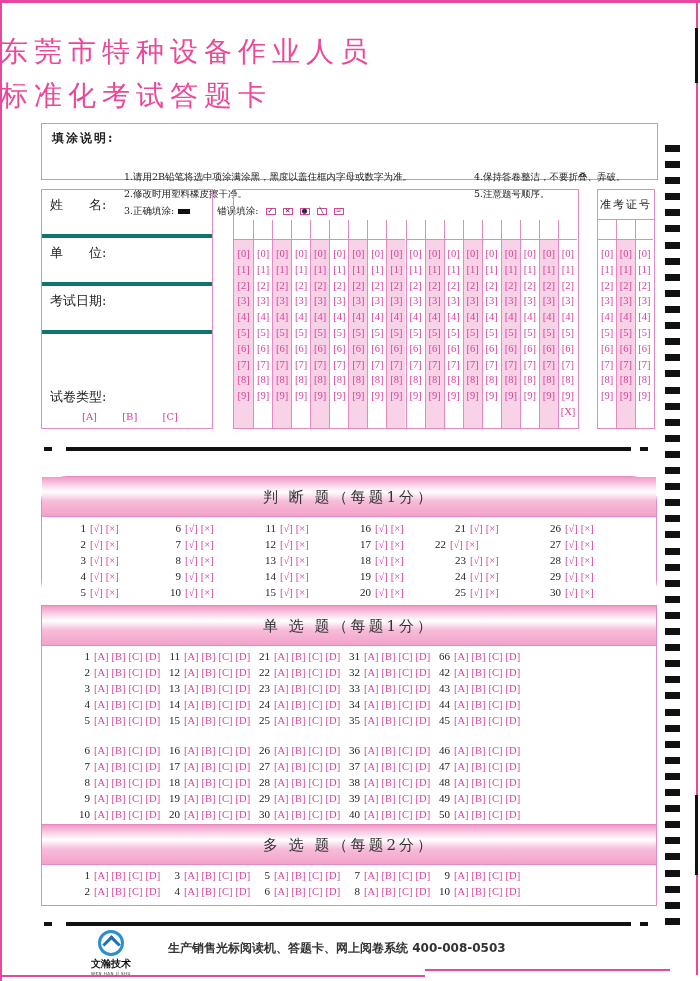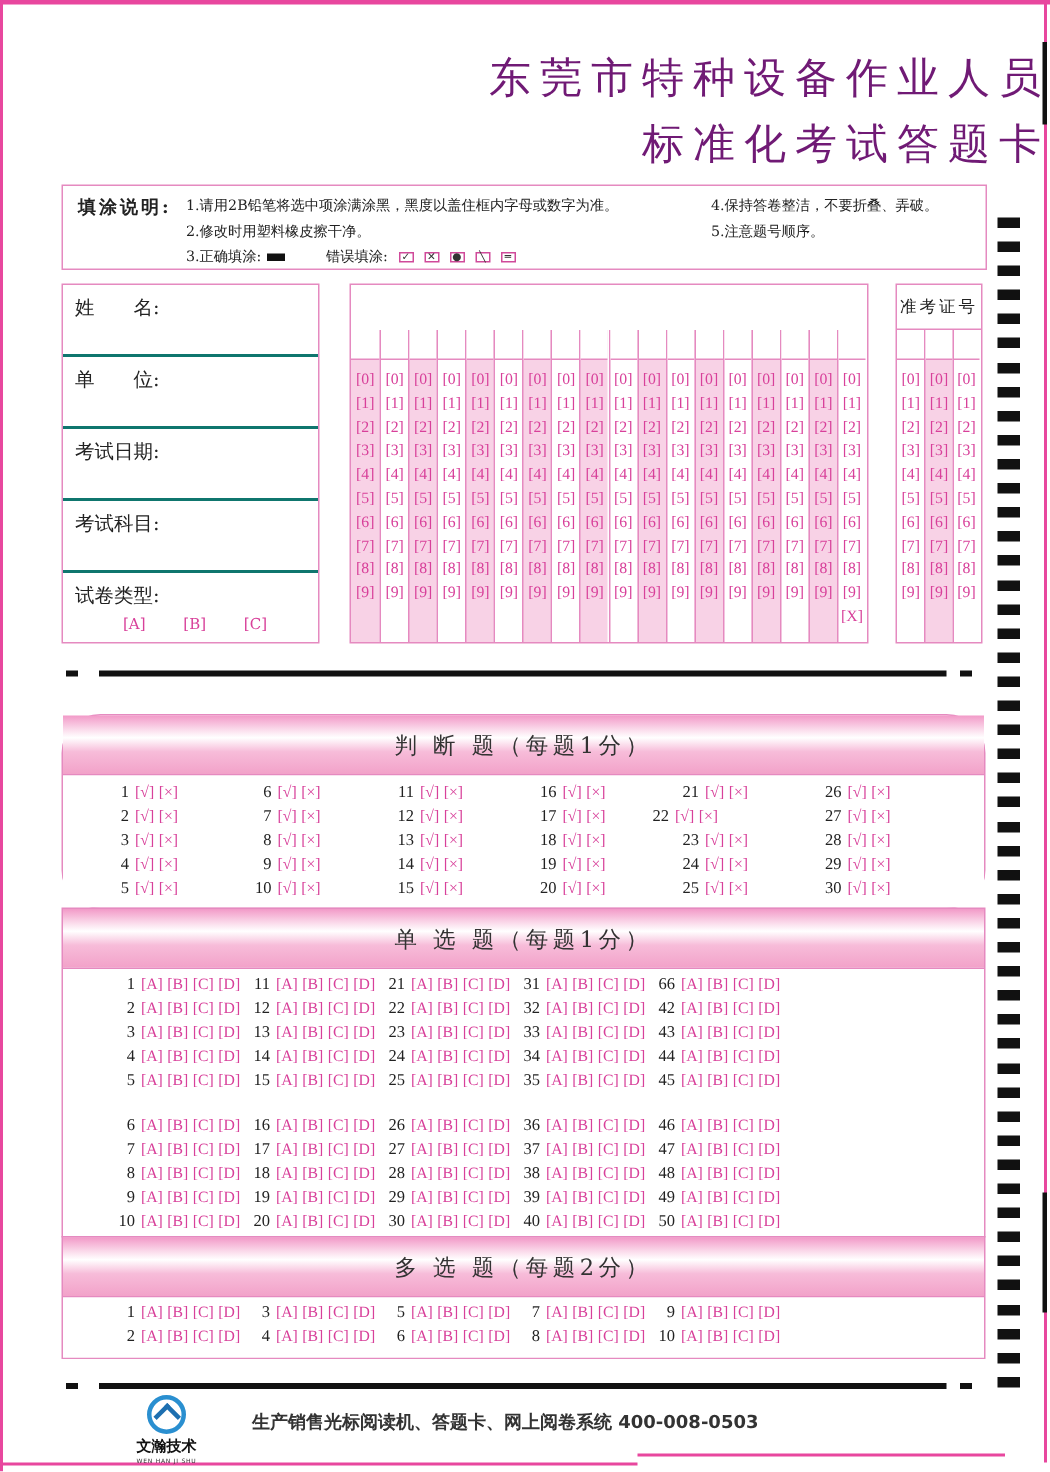--- a/index.html
+++ b/index.html
@@ -5,33 +5,33 @@
   * { box-sizing: border-box; margin: 0; padding: 0; }
   html, body { width: 700px; height: 981px; overflow: hidden; background: #fff; }
   body { position: relative; font-family: "DejaVu Serif", "Liberation Serif", serif; color: #222; }
 
   .page-frame { position: absolute; left: 0; top: 0; width: 700px; height: 981px;
     border-top: 3px solid #e8479e; border-left: 2px solid #e8479e; }
   .frame-right { position: absolute; right: 2px; top: 0; width: 2px; height: 975px; background: #e8479e; }
   .frame-bottom { position: absolute; left: 0; bottom: 4px; width: 425px; height: 2px; background: #e8479e; }
   .frame-bottom2 { position: absolute; left: 425px; bottom: 10px; width: 245px; height: 2px; background: #e8479e; }
 
-  .title { position: absolute; left: 0; width: 700px; text-align: right; font-size: 28px; letter-spacing: 6px; color: #701a75; }
+  .title { position: absolute; left: 0; width: 700px; text-align: left; font-size: 28px; letter-spacing: 6px; color: #ec4899; }
   .title.l1 { top: 33px; }
   .title.l2 { top: 77px; }
 
   .box { position: absolute; border: 1.5px solid #e58ac0; }
   .instr { left: 41px; top: 123px; width: 617px; height: 57px; font-size: 9.5px; }
   .instr .lab { position: absolute; left: 10px; top: 6px; font-size: 12px; font-weight: bold; letter-spacing: 2px; }
-  .instr .it { position: absolute; white-space: nowrap; }
+  .instr .it { position: absolute; white-space: nowrap; margin-top: 40px; }
   .fill-ok { display: inline-block; width: 12px; height: 5px; background: #111; vertical-align: middle; margin-left: 4px; }
   .fill-bad { display: inline-block; width: 10px; height: 7px; border: 1px solid #d04a9a; vertical-align: middle; margin-left: 4px; position: relative; font-size: 7px; line-height: 5px; text-align: center; color: #333; }
 
   .info { left: 41px; top: 189px; width: 172px; height: 240px; }
-  .info .row { position: absolute; left: 0; width: 100%; border-bottom: 2px solid #0f766e; font-size: 13px; padding: 6px 8px; }
+  .info .row { position: absolute; left: 0; width: 100%; border-bottom: 4px solid #0f766e; font-size: 13px; padding: 6px 8px; }
   .info .row:last-child { border-bottom: none; }
   .paper-opts { position: absolute; left: 40px; bottom: 6px; font-size: 10px; color: #d8409a; word-spacing: 22px; }
 
   .idbox { left: 233px; top: 189px; width: 346px; height: 240px; }
   .idhead { position: absolute; left: 0; top: 0; width: 100%; height: 30px; border-bottom: 1px solid #e58ac0; text-align: center; font-size: 12px; line-height: 30px; letter-spacing: 26px; }
   .col { position: absolute; top: 30px; height: 208px; border-left: 1px solid #e58ac0; }
   .col.shade { background: #f8d2e6; }
   .col .write { height: 20px; border-bottom: 1px solid #e58ac0; background: #fff; }
   .bub { font-family: "Liberation Serif", serif; font-size: 10.5px; color: #d8409a; height: 15.8px; line-height: 15.8px; text-align: center; }
 
@@ -84,21 +84,20 @@
     <span class="fill-bad">═</span>
   </span>
   <span class="it" style="left:432px;top:7px;">4.保持答卷整洁，不要折叠、弄破。</span>
   <span class="it" style="left:432px;top:24px;">5.注意题号顺序。</span>
 </div>
 
 <div class="box info">
   <div class="row" style="top:0;height:48px;"><span>姓　　名:</span></div>
   <div class="row" style="top:48px;height:48px;"><span>单　　位:</span></div>
   <div class="row" style="top:96px;height:48px;"><span>考试日期:</span></div>
-  <div class="row" style="top:144px;height:48px;"><span>考试科目:</span></div>
   <div class="row" style="top:192px;height:46px;border-bottom:none;">
     <span>试卷类型:</span>
     <div class="paper-opts">[A] [B] [C]</div>
   </div>
 </div>
 
 <div class="box idbox" id="idbox">
 <div class="col shade" style="left: 0px; width: 19.0556px; border-left: none;">
       <div class="write"></div>
       <div style="height: 6px;"></div>

